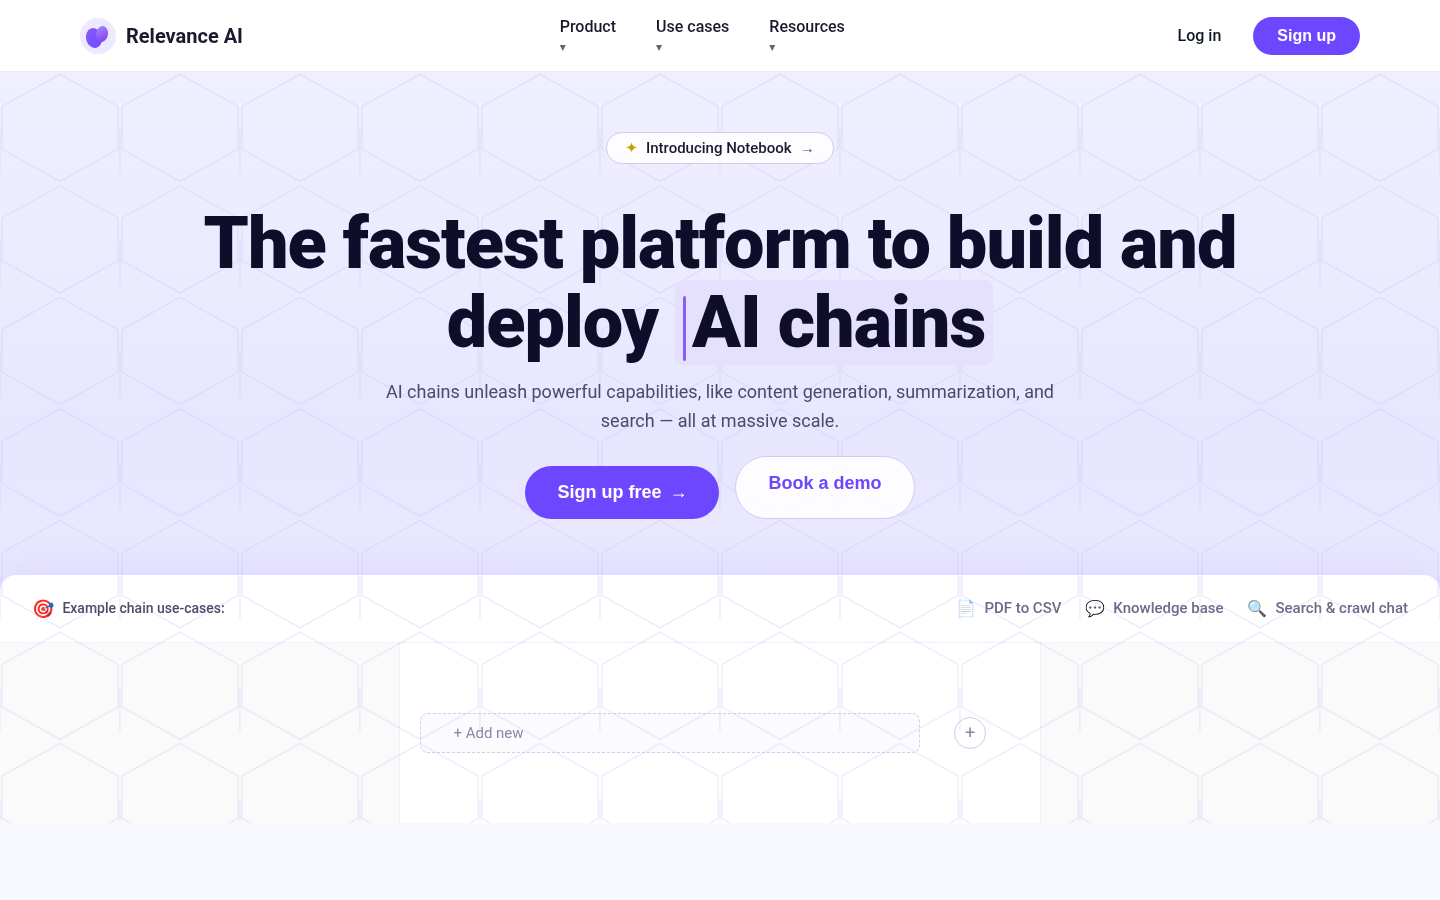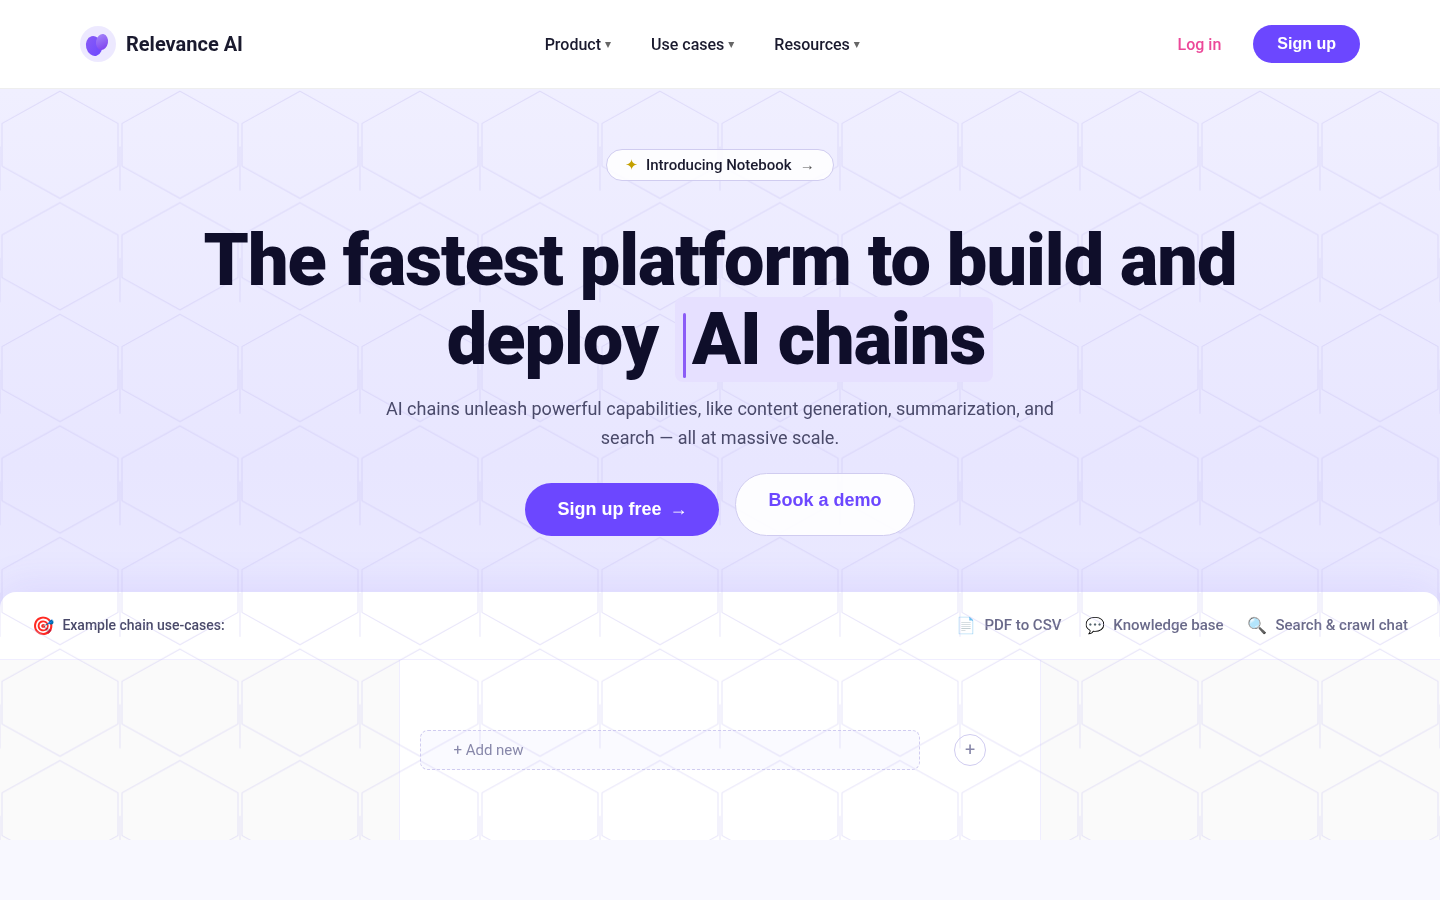--- a/index.html
+++ b/index.html
@@ -11,21 +11,21 @@
       width: 1440px;
       min-height: 900px;
     }
 
     
     nav {
       display: flex;
       align-items: center;
       justify-content: space-between;
       padding: 0 80px;
-      height: 89px;
+      height: 72px;
       background: #fff;
       border-bottom: 1px solid #eee;
       position: relative;
       z-index: 10;
     }
 
     .nav-logo {
       display: flex;
       align-items: center;
       gap: 10px;
@@ -44,46 +44,47 @@
     }
 
     .nav-links {
       display: flex;
       align-items: center;
       gap: 8px;
     }
 
     .nav-item {
       display: flex;
-      align-items: center;
+      align-items: flex-start;
       gap: 4px;
       padding: 8px 16px;
       font-size: 16px;
       font-weight: 500;
       color: #1a1a2e;
       cursor: pointer;
       border-radius: 8px;
       transition: background 0.2s;
+      flex-direction: column;
     }
 
     .chevron {
       font-size: 12px;
       color: #666;
     }
 
     .nav-actions {
       display: flex;
       align-items: center;
       gap: 16px;
     }
 
     .btn-login {
       font-size: 16px;
       font-weight: 500;
-      color: #ec4899;
+      color: #0f172a;
       cursor: pointer;
       padding: 8px 16px;
     }
 
     .btn-signup {
       background: #6c47ff;
       color: #fff;
       border: none;
       border-radius: 999px;
       padding: 10px 24px;

